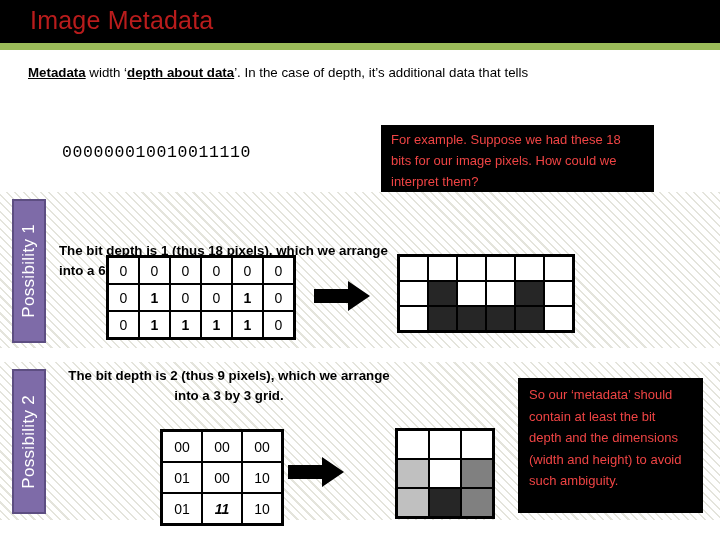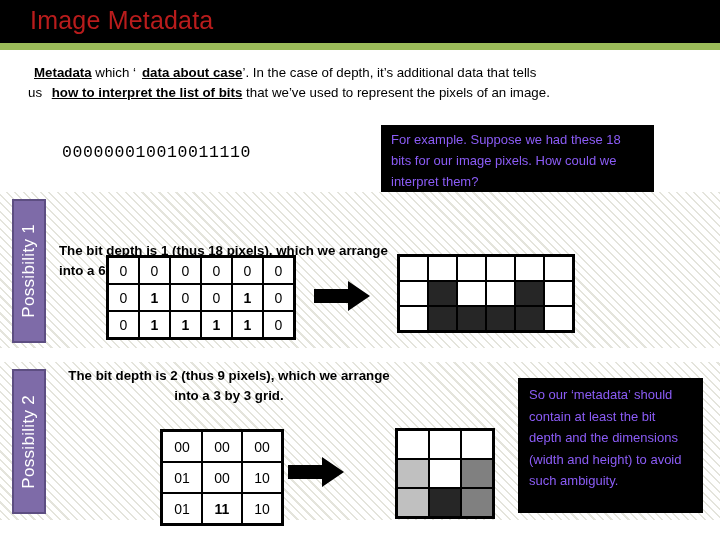--- a/index.html
+++ b/index.html
@@ -48,42 +48,41 @@
     left: 28px;
     top: 63px;
     width: 664px;
     font-size: 13.3px;
     line-height: 20px;
     color: #000000;
   }
   #intro-block .u {
     text-decoration: underline;
     font-weight: bold;
-    margin-left: 6px;
   }
   #intro-line-1, #intro-line-2 { white-space: nowrap; }
 
   
   #bit-string {
     position: absolute;
     left: 62px;
     top: 143px;
     font-family: Liberation Mono, monospace;
     font-size: 16.5px;
     letter-spacing: 0.6px;
     color: #000000;
     white-space: nowrap;
     font-weight: 400;
   }
 
   
   .callout {
     position: absolute;
     background: #000000;
-    color: #8b5cf6;
+    color: #ef4444;
     box-sizing: border-box;
   }
   #callout-example {
     left: 381px;
     top: 125px;
     width: 273px;
     height: 70px;
     padding: 4px 10px 0 10px;
     font-size: 13px;
     line-height: 21px;
@@ -159,21 +158,21 @@
     font-size: 14px;
     color: #000000;
     background: #ffffff;
     font-family: "Liberation Sans", sans-serif;
   }
   #bit-table-1 { left: 106px; top: 255px; }
   #bit-table-1 td { width: 27px; height: 23px; }
   #bit-table-1 td.on { font-weight: bold; }
   #bit-table-2 { left: 160px; top: 429px; }
   #bit-table-2 td { width: 36px; height: 27px; font-size: 14px; text-align: center; }
-  #bit-table-2 td.bold { font-weight: bold; }
+  #bit-table-2 td.bold { font-weight: bold; font-style: italic; }
 
   
   .pixel-grid {
     position: absolute;
     border-collapse: collapse;
     border: 3px solid #000000;
   }
   .pixel-grid td {
     border: 2px solid #000000;
     padding: 0;
@@ -196,22 +195,21 @@
   #arrow-2 { left: 288px; top: 457px; }
 </style>
 </head>
 <body>
 
 <div id="title-bar"></div>
 <div id="title-text">Image Metadata</div>
 <div id="title-accent"></div>
 
 <div id="intro-block">
-  <div id="intro-line-1"><span class="u">Metadata</span><span> which ‘</span><span class="u">data about case</span><span>’. In the case of depth, it’s additional data that tells</span></div>
-  <div id="intro-line-2"><span>us </span><span class="u">how to interpret the list of bits</span><span> that we’ve used to represent the pixels of an image.</span></div>
+  <div id="intro-line-1"><span class="u">Metadata</span><span> width ‘</span><span class="u">depth about data</span><span>’. In the case of depth, it’s additional data that tells</span></div>
 </div>
 
 <div id="bit-string">000000010010011110</div>
 
 <div id="callout-example" class="callout">For example. Suppose we had these 18 bits for our image pixels. How could we interpret them?</div>
 
 <div id="band-one" class="striped-band"></div>
 <div id="band-two" class="striped-band"></div>
 
 <div id="poss-tab-1" class="poss-tab">

